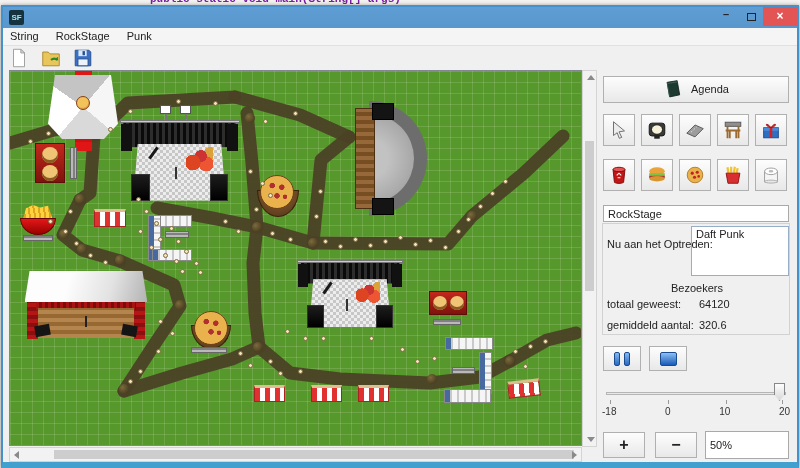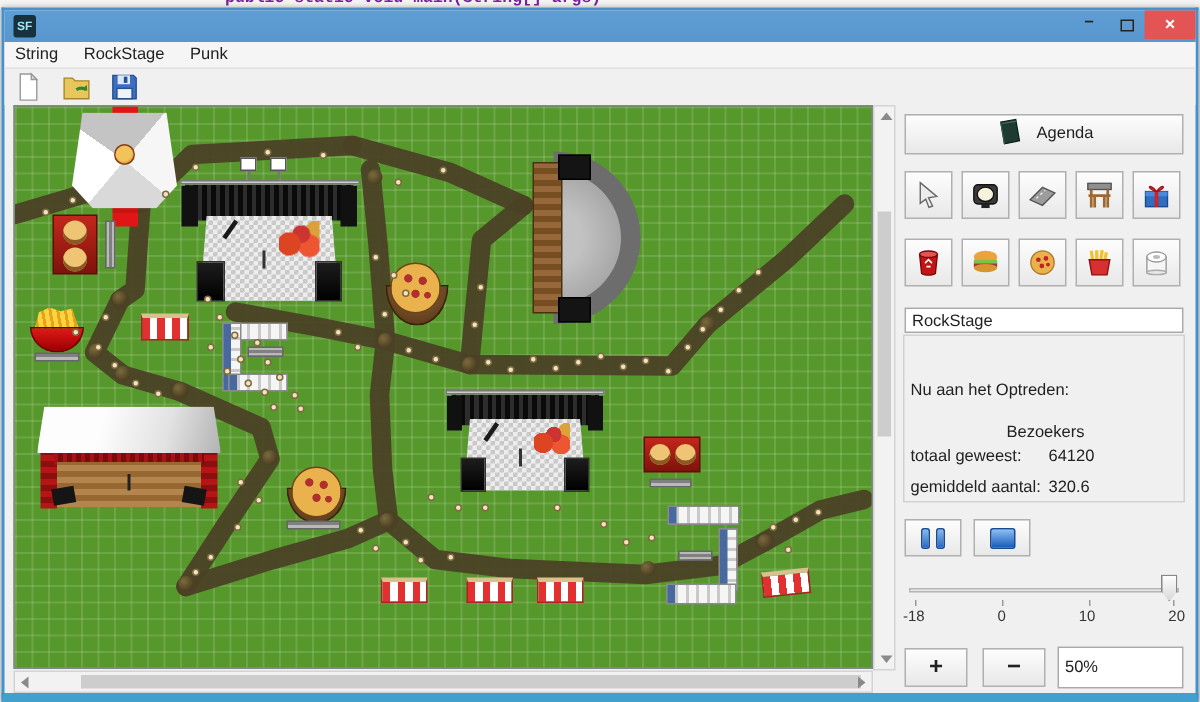--- a/index.html
+++ b/index.html
@@ -463,21 +463,22 @@
             <ellipse cx="12" cy="19.2" rx="7" ry="1.6" fill="#e8e8e8" stroke="#aaa"></ellipse>
             <ellipse cx="12" cy="8" rx="7" ry="3.6" fill="#ffffff" stroke="#999"></ellipse>
             <ellipse cx="12" cy="8" rx="2.6" ry="1.4" fill="#bbb"></ellipse>
           </svg>
       </div>
     </div>
 
     <input class="field" style="position: absolute; left: 5px; top: 135px; width: 186px; height: 17px;" value="RockStage">
 
     <div class="stats-box">
-      <div class="lbl" style="left:4px;top:30px">Nu aan het Optreden:</div>
+      <div class="np-box">Daft Punk</div>
+      <div class="lbl" style="left:4px;top:14px">Nu aan het Optreden:</div>
       <div class="lbl" style="left:0;top:58px;width:188px;text-align:center">Bezoekers</div>
       <div class="lbl" style="left:4px;top:74px">totaal geweest:</div>
       <div class="lbl" style="left:96px;top:74px">64120</div>
       <div class="lbl" style="left:4px;top:95px">gemiddeld aantal:</div>
       <div class="lbl" style="left:96px;top:95px">320.6</div>
     </div>
 
     <div class="btn transport-btn pause-bars" style="left:5px;top:276px;text-align:center"><i></i><i></i></div>
     <div class="btn transport-btn" style="left:51px;top:276px;text-align:center"><span class="stop-sq"></span></div>
 

